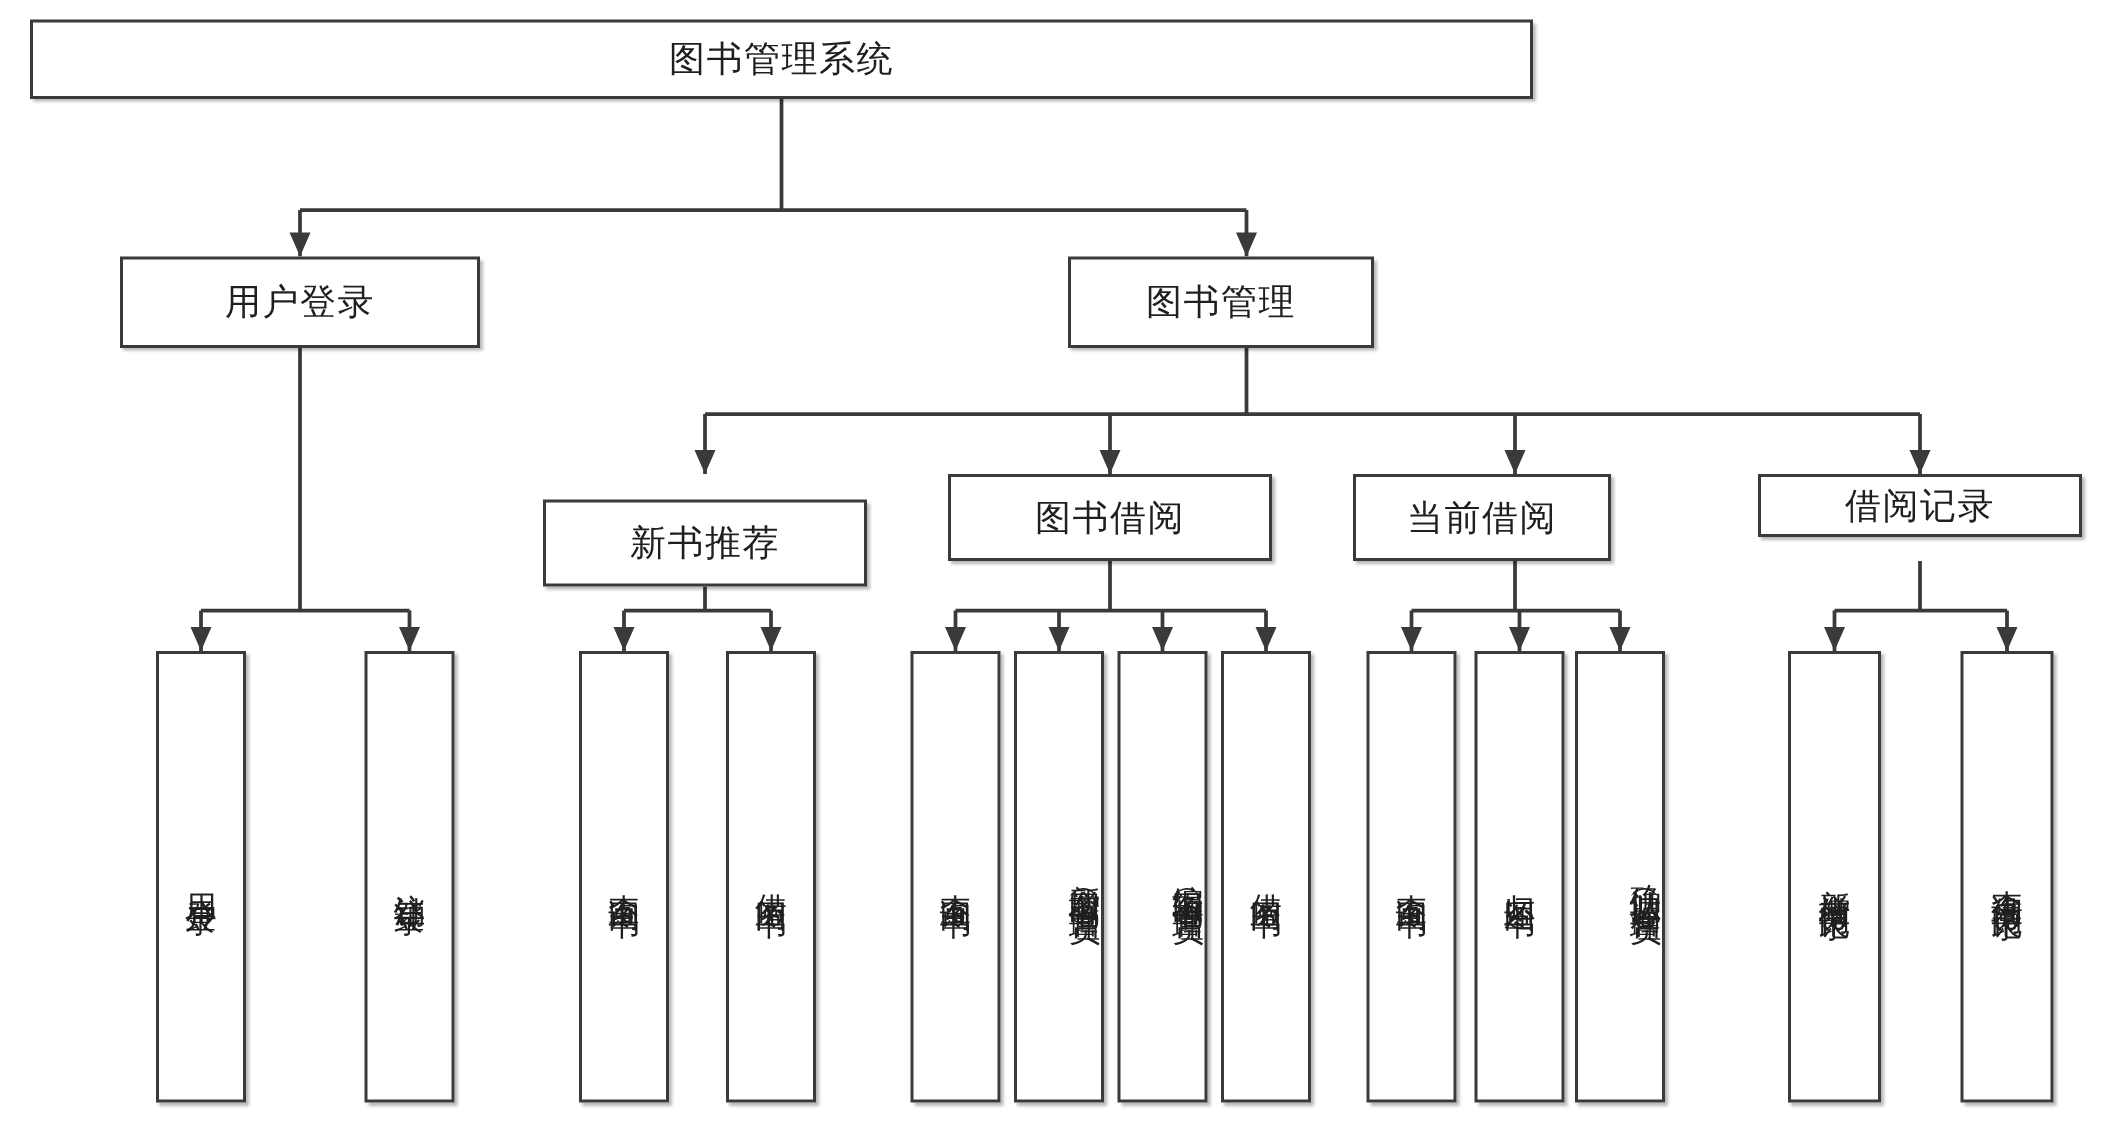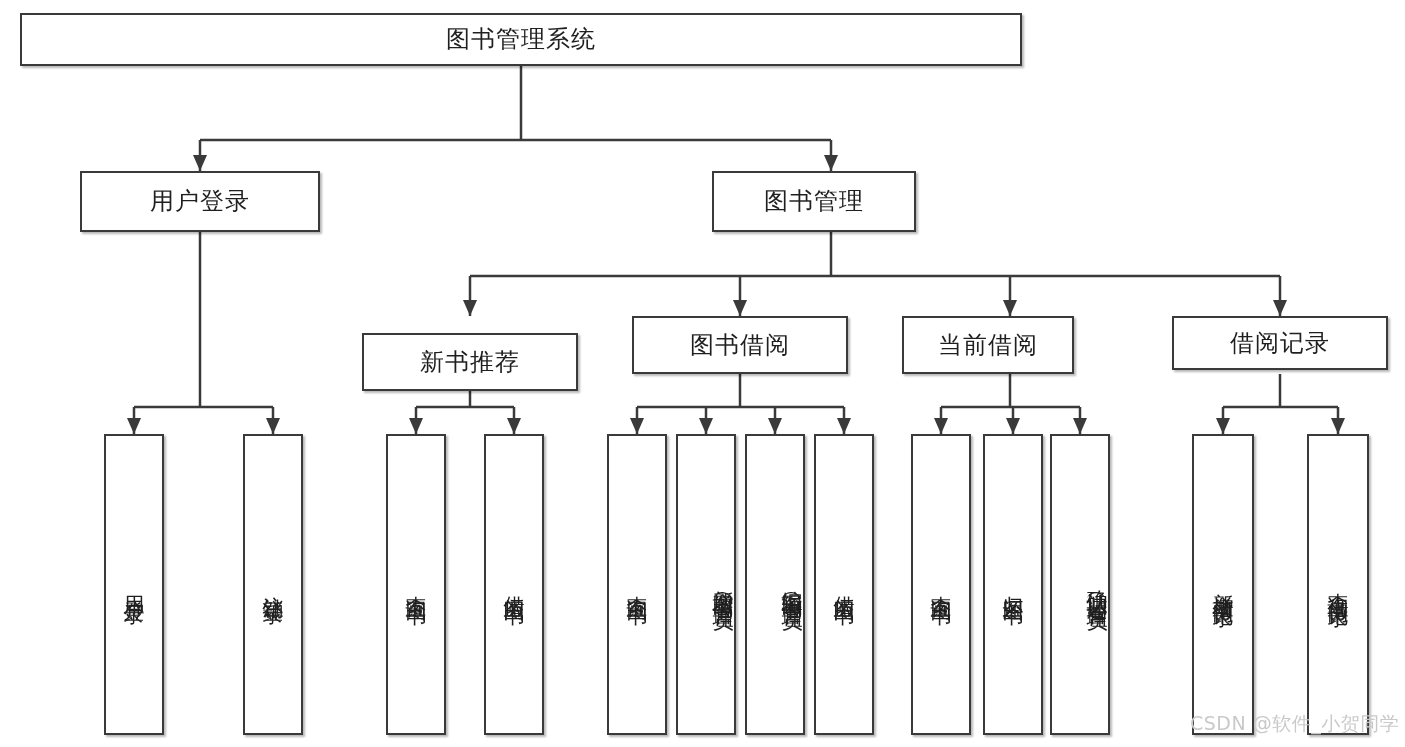--- a/index.html
+++ b/index.html
@@ -142,21 +142,21 @@
       </div>
       <div class="node horiz" style="left: 362px; top: 333px; width: 216px; height: 58px;">
         <span class="node-label">新书推荐</span>
       </div>
       <div class="node horiz" style="left: 632px; top: 316px; width: 216px; height: 58px;">
         <span class="node-label">图书借阅</span>
       </div>
       <div class="node horiz" style="left: 902px; top: 316px; width: 172px; height: 58px;">
         <span class="node-label">当前借阅</span>
       </div>
-      <div class="node horiz" style="left: 1172px; top: 316px; width: 216px; height: 54px;">
+      <div class="node horiz" style="left: 1172px; top: 316px; width: 216px; height: 42px;">
         <span class="node-label">借阅记录</span>
       </div>
       <div class="node vert mid" style="left: 104px; top: 434px; width: 60px; height: 301px;">
         <span class="node-label">用户登录</span>
       </div>
       <div class="node vert mid" style="left: 243px; top: 434px; width: 60px; height: 301px;">
         <span class="node-label">注销登录</span>
       </div>
       <div class="node vert mid" style="left: 386px; top: 434px; width: 60px; height: 301px;">
         <span class="node-label">查询图书</span>
@@ -185,14 +185,13 @@
       <div class="node vert tall-start" style="left: 1050px; top: 434px; width: 60px; height: 301px;">
         <span class="node-label">确认归还（管理员）</span>
       </div>
       <div class="node vert mid" style="left: 1192px; top: 434px; width: 62px; height: 301px;">
         <span class="node-label">新增借阅记录</span>
       </div>
       <div class="node vert mid" style="left: 1307px; top: 434px; width: 62px; height: 301px;">
         <span class="node-label">查询借阅记录</span>
       </div>
     </div>
-  <div class="watermark" style="left: 1190px; top: 711px; color: rgb(201, 201, 201);">CSDN @软件_小贺同学</div>
 </div>
 
 </body></html>

